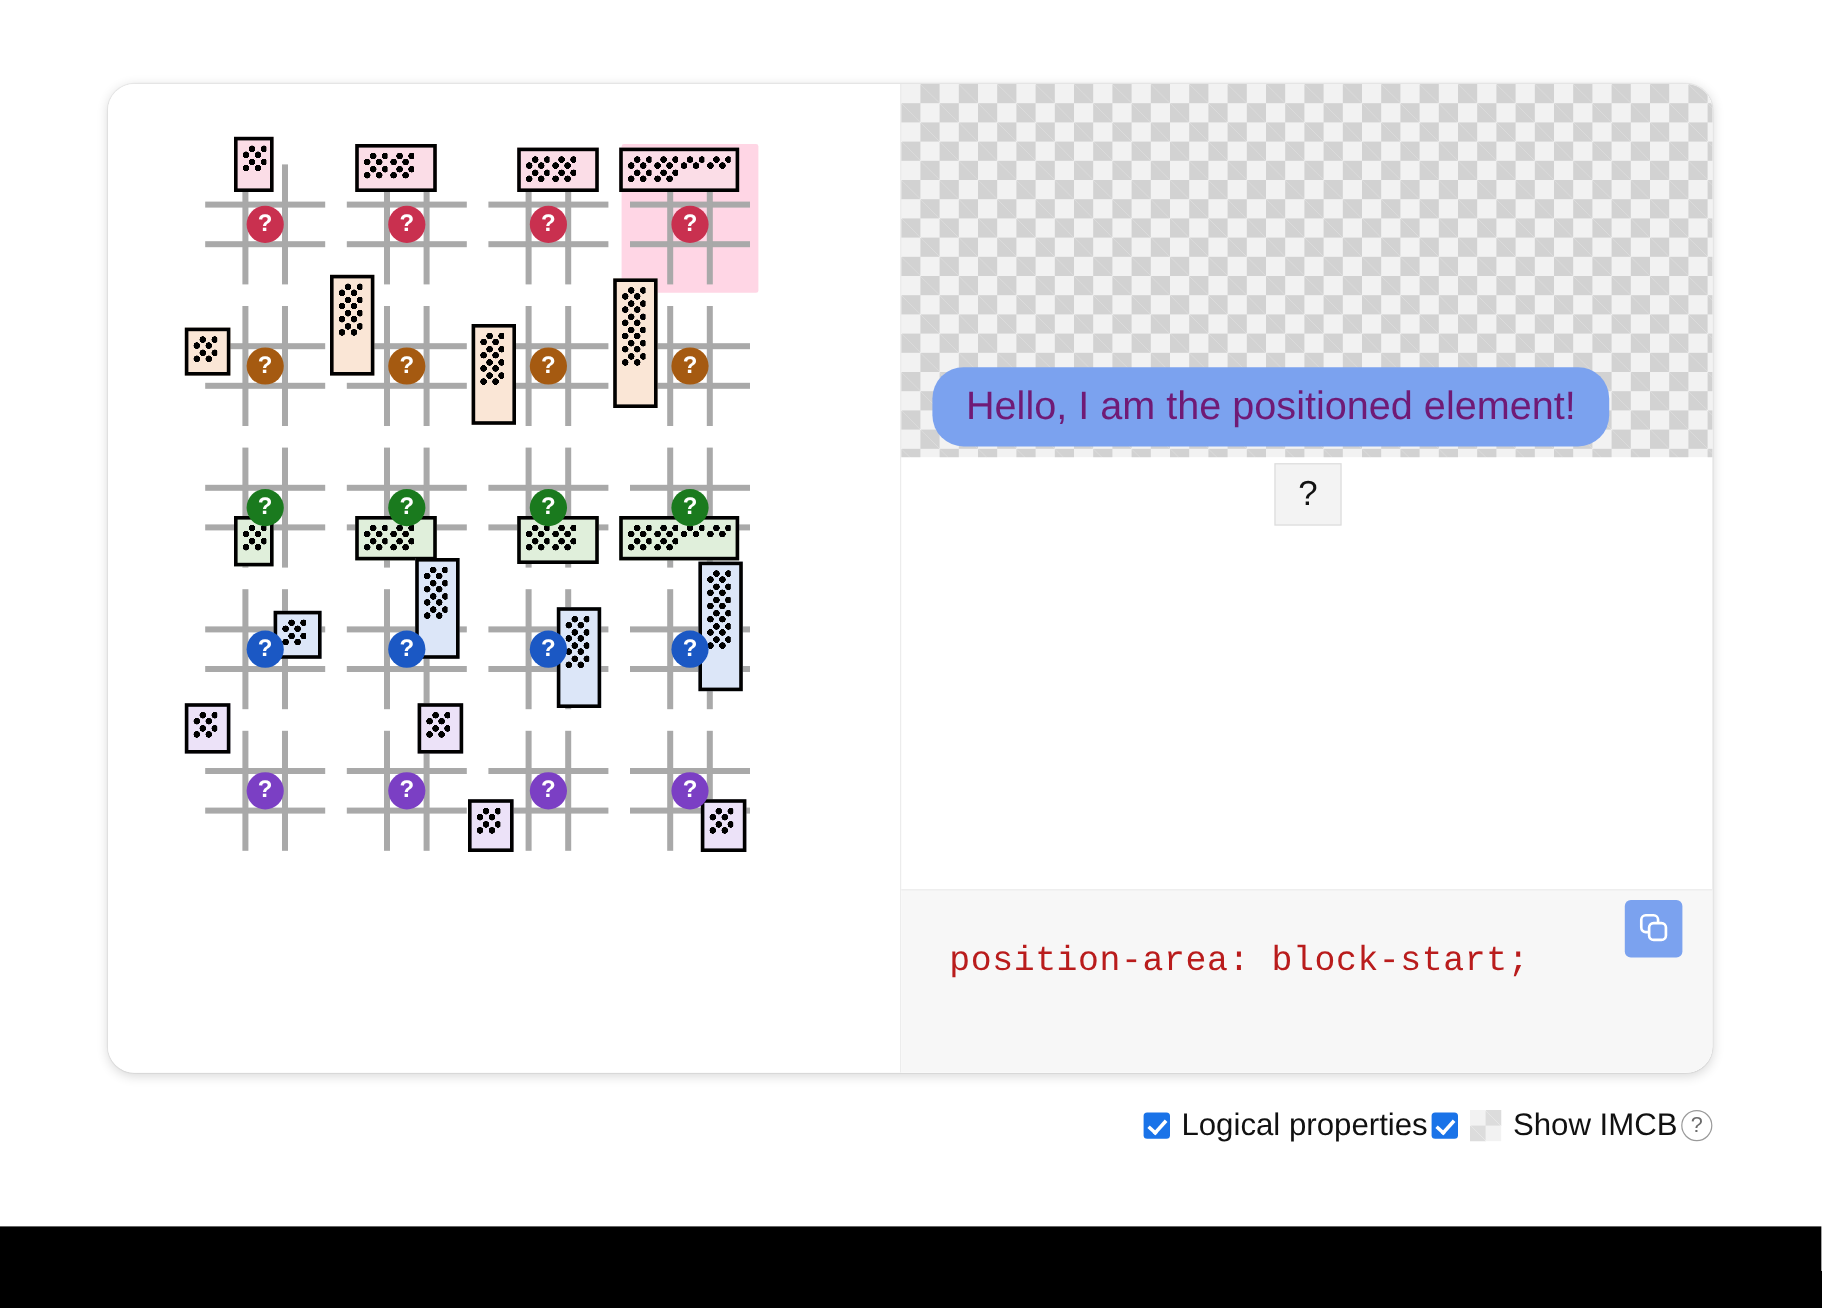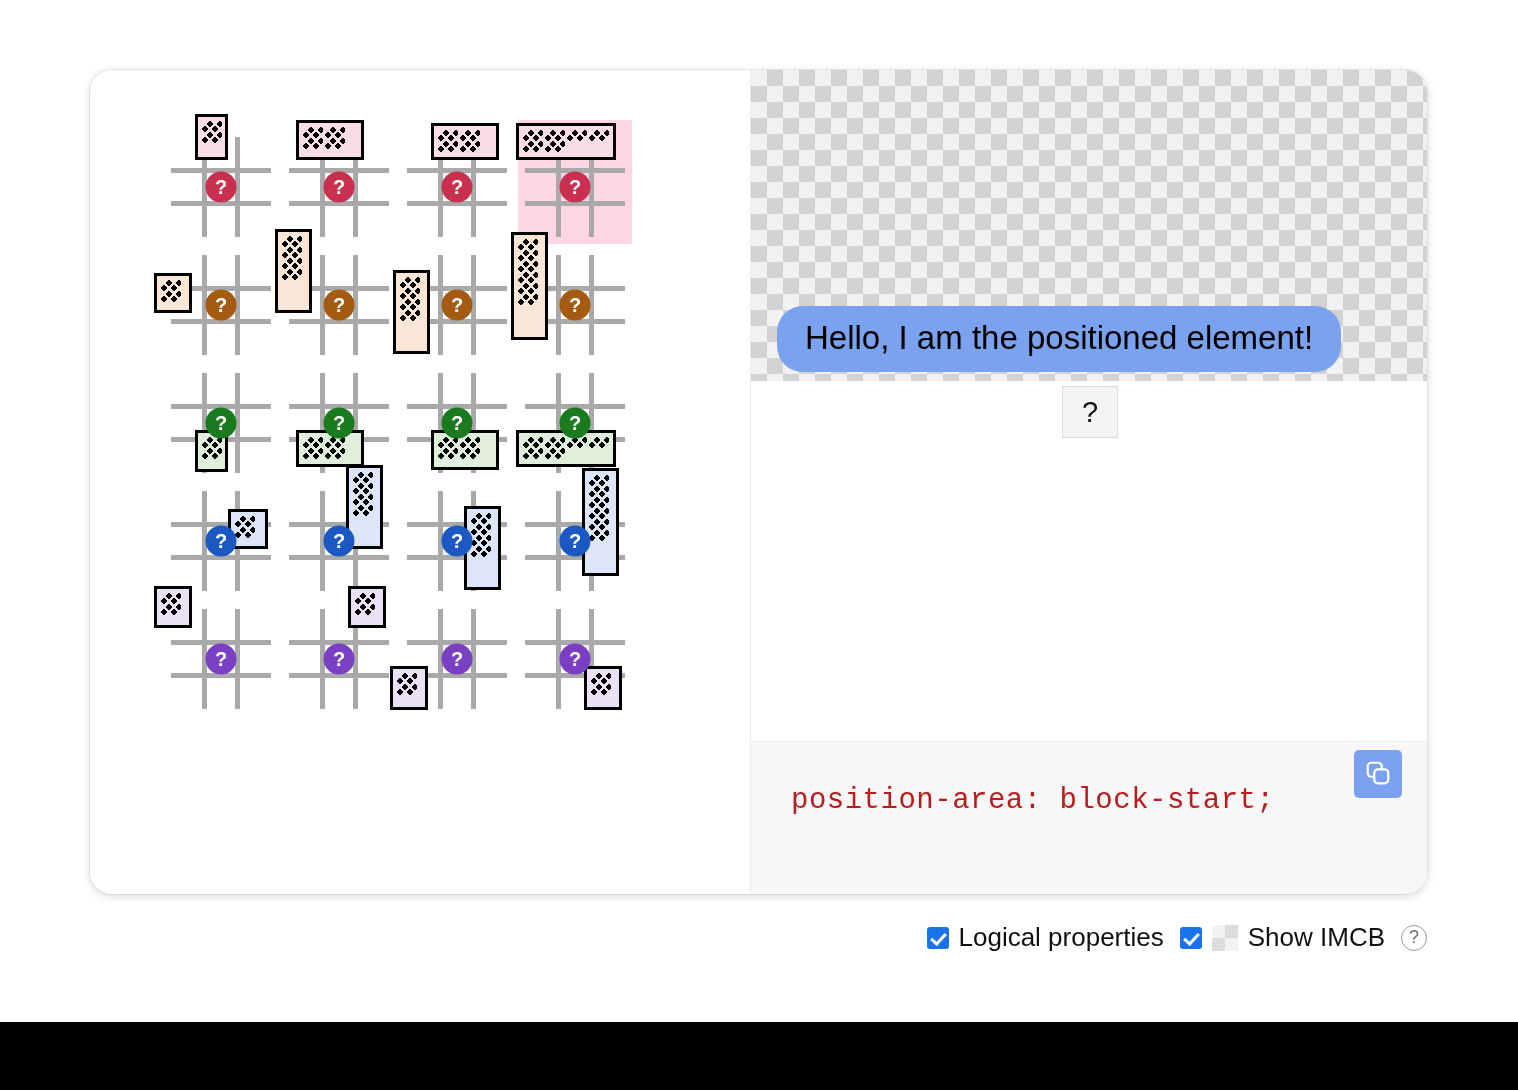--- a/index.html
+++ b/index.html
@@ -144,21 +144,21 @@
     background-image:
       linear-gradient(45deg, #d2d2d2 25%, transparent 25%, transparent 75%, #d2d2d2 75%),
       linear-gradient(45deg, #d2d2d2 25%, transparent 25%, transparent 75%, #d2d2d2 75%);
     background-size: 32px 32px;
     background-position: 0 0, 16px 16px;
   }
   .bubble {
     position: absolute;
     left: 26px; top: 236px;
     background: #7ba2ef;
-    color: #000000;
+    color: #701a75;
     border-radius: 26px;
     padding: 13px 28px 15px;
     font-size: 33px;
     white-space: nowrap;
     font-family: "Liberation Sans", sans-serif;
   }
   .anchor-box {
     position: absolute;
     left: 311px; top: 316px;
     width: 56px; height: 52px;
@@ -203,21 +203,21 @@
   }
 
   
   .footer {
     position: absolute;
     left: 0; top: 922px;
     width: 1427px;
     display: flex;
     align-items: center;
     justify-content: flex-end;
-    gap: 16px;
+    gap: 3px;
     font-size: 26px;
     color: #111;
   }
   .ctrl { display: flex; align-items: center; gap: 10px; }
   .cb {
     width: 22px; height: 22px;
     border-radius: 3px;
     background: #1a73e8;
     position: relative;
     flex: none;

